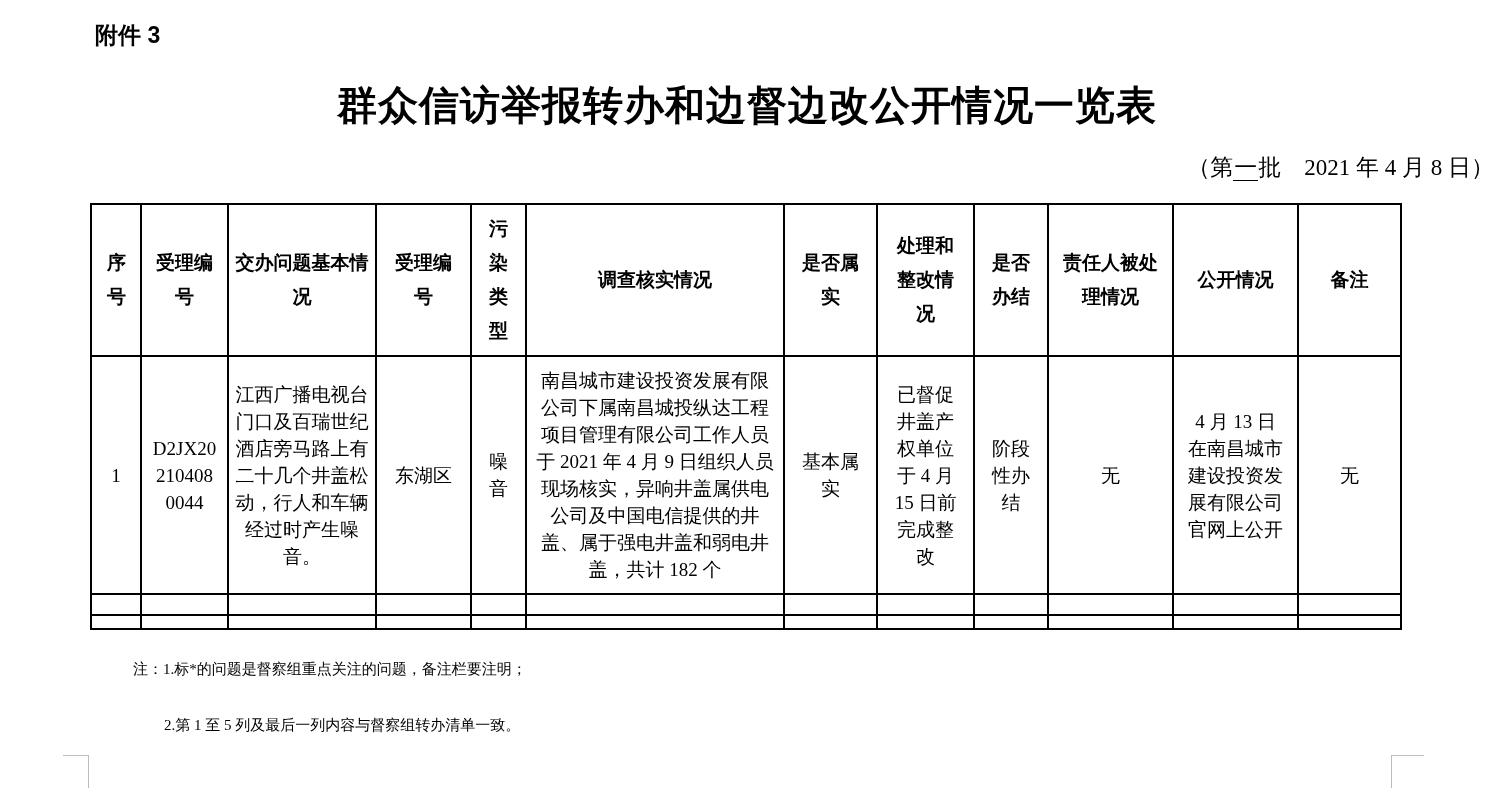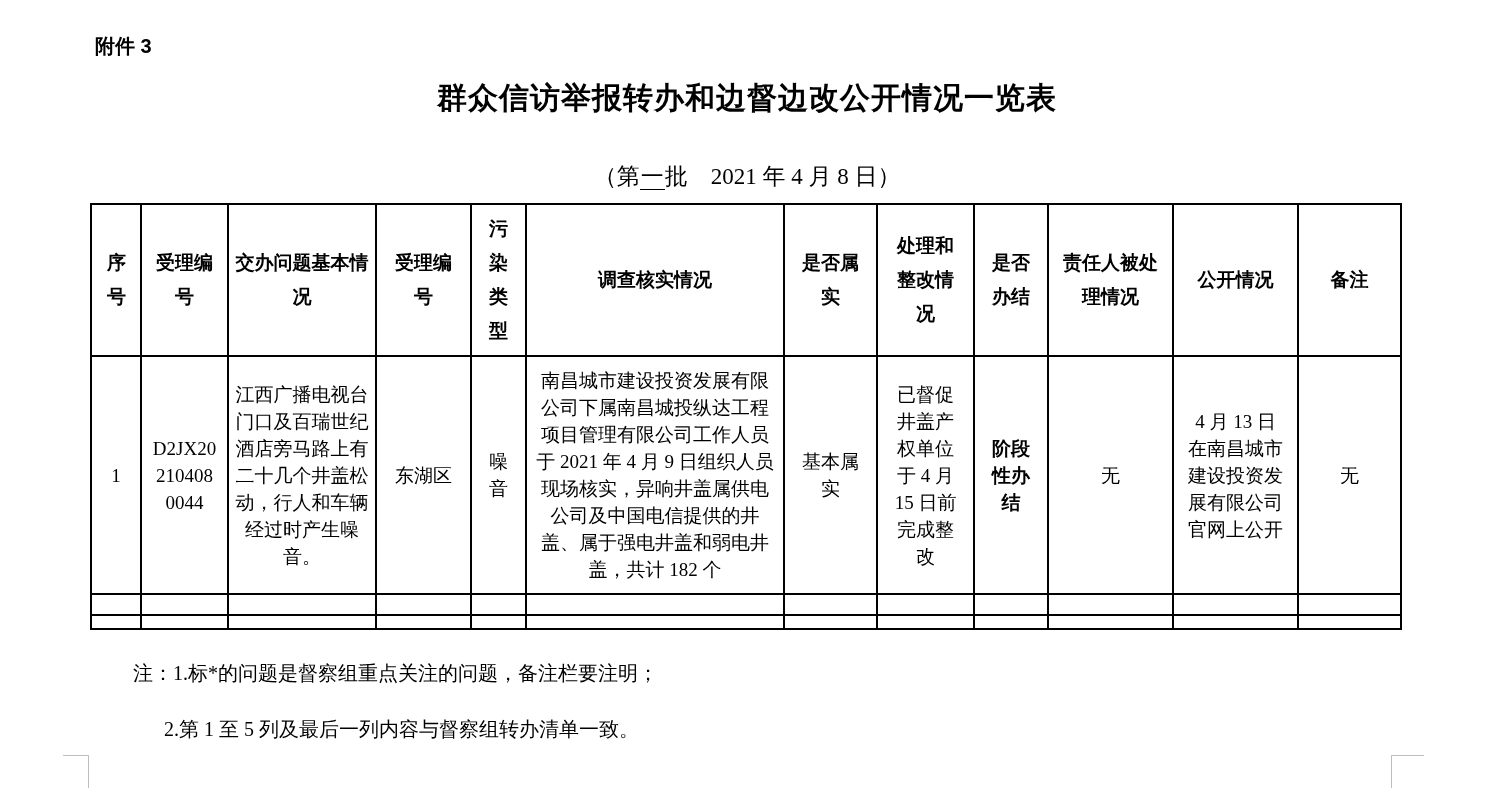--- a/index.html
+++ b/index.html
@@ -7,40 +7,40 @@
   body {
     position: relative;
     width: 1494px;
     height: 798px;
     font-family: "Liberation Serif", "DejaVu Serif", serif;
     color: #000000;
     overflow: hidden;
   }
   .attachment {
     position: absolute;
-    left: 95px; top: 33px;
+    left: 95px; top: 20px;
     font-family: "Liberation Sans", "DejaVu Sans", sans-serif;
     font-weight: bold;
-    font-size: 20px;
+    font-size: 23px;
   }
   .doc-title {
     position: absolute;
     left: 0; top: 78px;
     width: 100%;
     text-align: center;
     font-family: "Liberation Sans", "DejaVu Sans", sans-serif;
     font-weight: bold;
-    font-size: 30px;
+    font-size: 40px;
     letter-spacing: 1px;
   }
   .doc-subtitle {
     position: absolute;
-    left: 0; top: 161px;
+    left: 0; top: 152px;
     width: 100%;
-    text-align: center;
+    text-align: right;
     font-size: 23px;
   }
   .doc-subtitle .u { border-bottom: 1.5px solid #000; padding: 0 1px; }
 
   table.report {
     position: absolute;
     left: 90px; top: 203px;
     width: 1312px;
     border-collapse: collapse;
     table-layout: fixed;
@@ -71,33 +71,33 @@
 
   
   .c1  { padding-left: 15px !important; padding-right: 15px !important; border-radius: 25px; } 
   .c2  { padding-left: 10px !important; padding-right: 10px !important; } 
   .c3  { padding-left: 6px  !important; padding-right: 6px  !important; } 
   .c4  { padding-left: 12px !important; padding-right: 12px !important; } 
   .c5  { padding-left: 16px !important; padding-right: 16px !important; margin-left: 28px; } 
   .c6  { padding-left: 6px  !important; padding-right: 6px  !important; margin-left: 25px; } 
   .c7  { padding-left: 12px !important; padding-right: 12px !important; border-radius: 21px; } 
   .c8  { padding-left: 14px !important; padding-right: 14px !important; border-radius: 14px; } 
-  .c9  { padding-left: 14px !important; padding-right: 14px !important; font-weight: bold; } 
+  .c9  { padding-left: 14px !important; padding-right: 14px !important; } 
   .c10 { padding-left: 12px !important; padding-right: 12px !important; } 
   .c11 { padding-left: 12px !important; padding-right: 12px !important; } 
   .c12 { padding-left: 6px  !important; padding-right: 6px  !important; margin-left: 35px; } 
 
   td.c3, td.c6 { text-align: justify; }
   td.c11 { line-height: 38px; }
 
   .notes {
     position: absolute;
     left: 0; top: 0; width: 100%;
   }
-  .note-line { position: absolute; font-size: 20px; white-space: nowrap; }
+  .note-line { position: absolute; font-size: 15px; white-space: nowrap; }
   .note-1 { left: 133px; top: 660px; }
   .note-2 { left: 164px; top: 716px; }
 
   .boundary-mark { position: absolute; width: 26px; height: 33px; top: 755px; }
   .boundary-mark.left  { left: 63px;  border-top: 1px solid #bdbdbd; border-right: 1px solid #bdbdbd; }
   .boundary-mark.right { left: 1391px; width: 33px; border-top: 1px solid #bdbdbd; border-left: 1px solid #bdbdbd; }
 </style>
 </head>
 <body>
 

